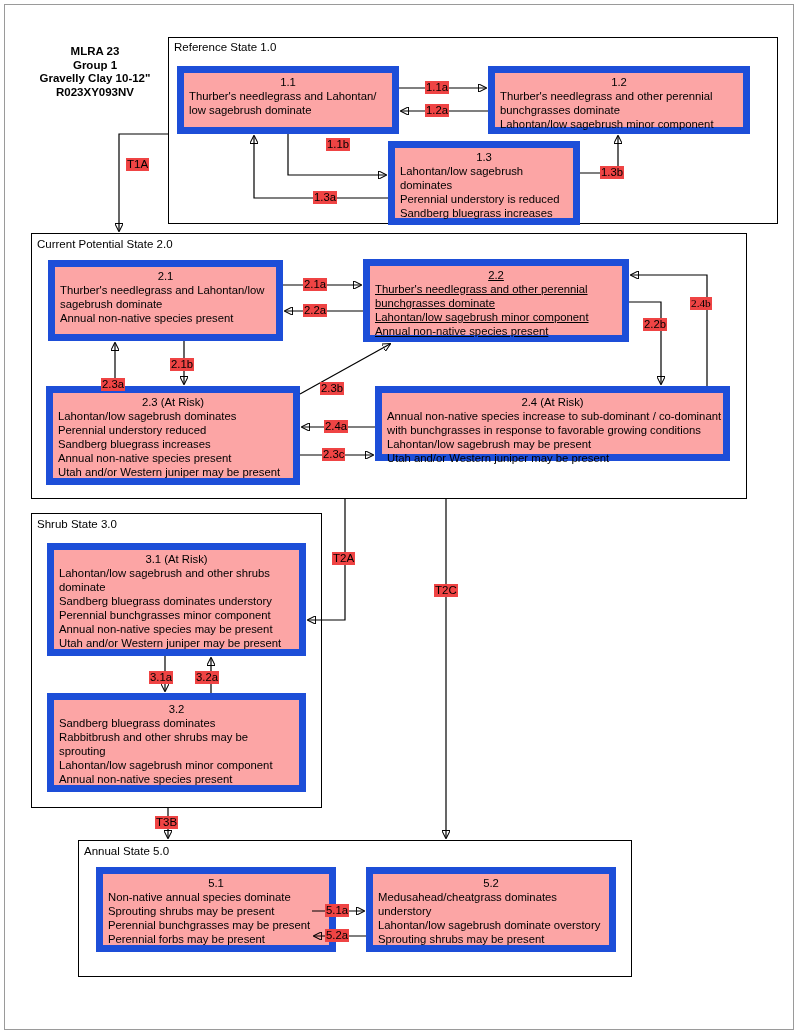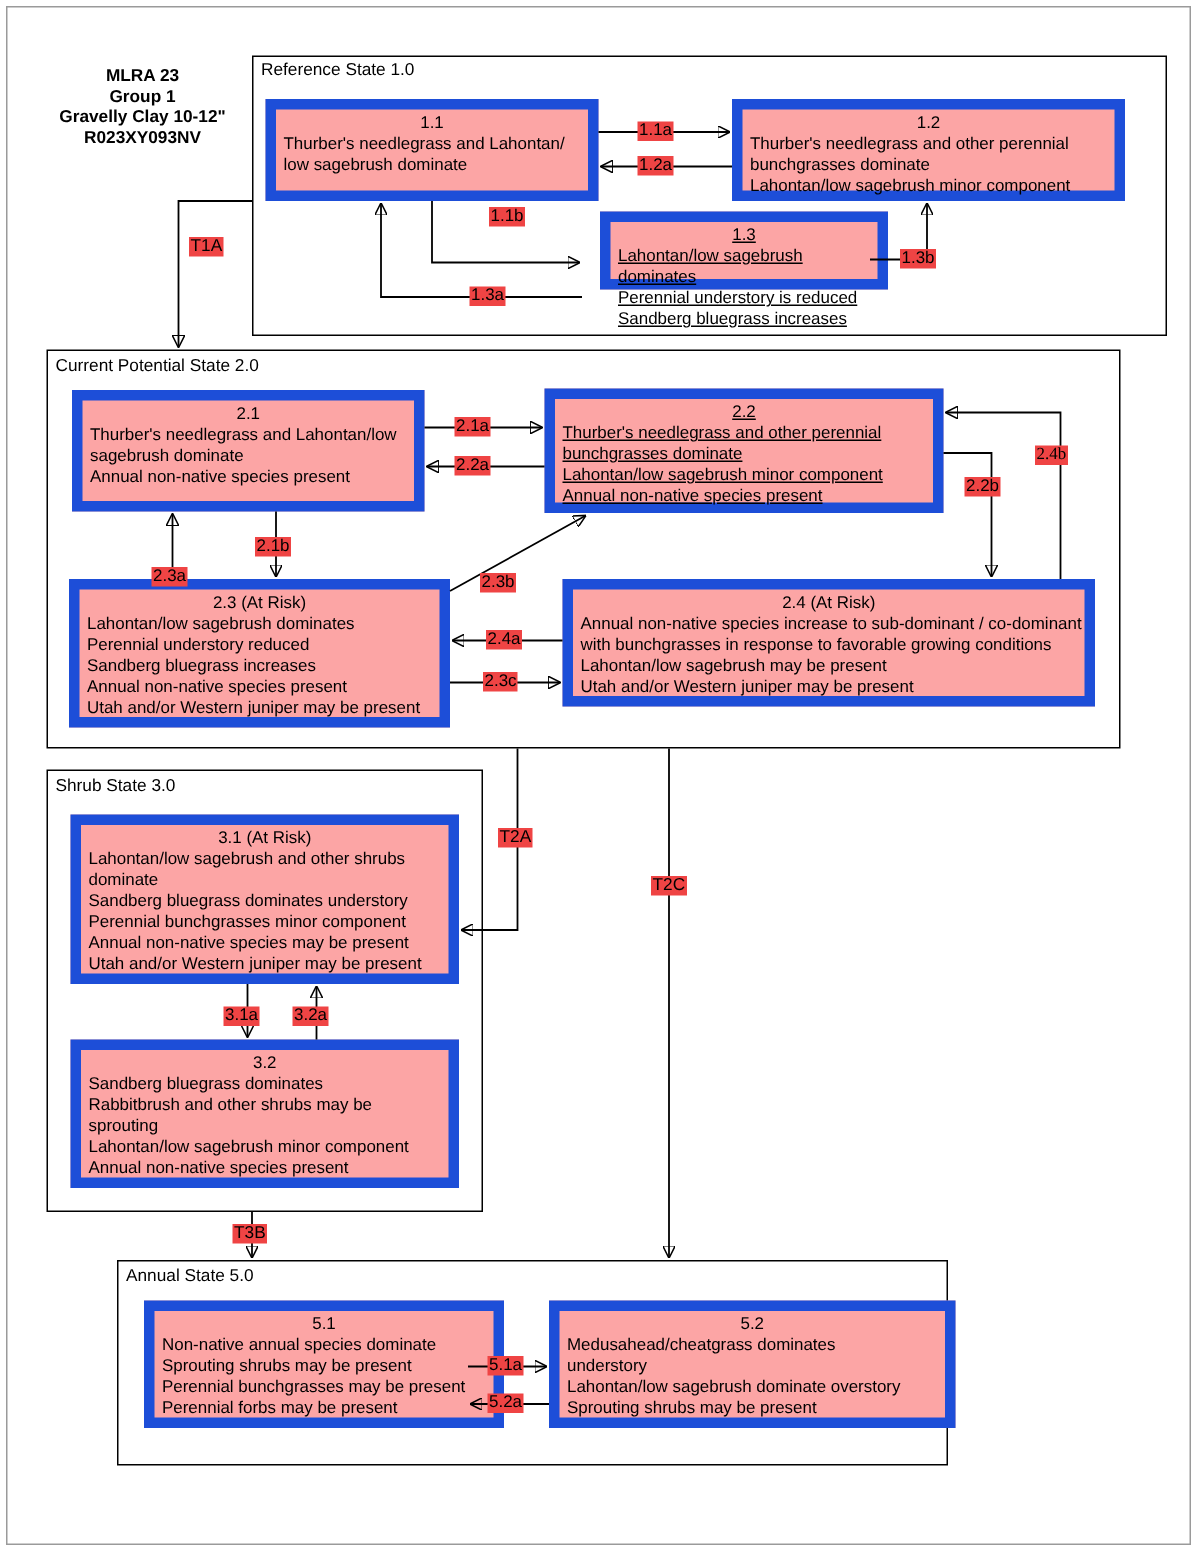--- a/index.html
+++ b/index.html
@@ -60,21 +60,21 @@
 
   <div class="comm-box" style="left:488px; top:66px; width:262px; height:68px;">
     <div class="comm-num">1.2</div>
     <div class="comm-lines">
       <div>Thurber's needlegrass and other perennial</div>
       <div>bunchgrasses dominate</div>
       <div>Lahontan/low sagebrush minor component</div>
     </div>
   </div>
 
-  <div class="comm-box" style="left:400px; top:141px; width:192px; height:52px;text-decoration:underline;">
+  <div class="comm-box" style="left:388px; top:141px; width:192px; height:84px;">
     <div class="comm-num">1.3</div>
     <div class="comm-lines">
       <div>Lahontan/low sagebrush</div>
       <div>dominates</div>
       <div>Perennial understory is reduced</div>
       <div>Sandberg bluegrass increases</div>
     </div>
   </div>
 
   <div class="comm-box" style="left:48px; top:260px; width:235px; height:81px;">
@@ -100,21 +100,21 @@
     <div class="comm-num">2.3 (At Risk)</div>
     <div class="comm-lines">
       <div>Lahontan/low sagebrush dominates</div>
       <div>Perennial understory reduced</div>
       <div>Sandberg bluegrass increases</div>
       <div>Annual non-native species present</div>
       <div>Utah and/or Western juniper may be present</div>
     </div>
   </div>
 
-  <div class="comm-box" style="left:375px; top:386px; width:355px; height:85px;">
+  <div class="comm-box" style="left:375px; top:386px; width:355px; height:75px;">
     <div class="comm-num">2.4 (At Risk)</div>
     <div class="comm-lines">
       <div>Annual non-native species increase to sub-dominant / co-dominant</div>
       <div>with bunchgrasses in response to favorable growing conditions</div>
       <div>Lahontan/low sagebrush may be present</div>
       <div>Utah and/or Western juniper may be present</div>
     </div>
   </div>
 
   <div class="comm-box" style="left:47px; top:543px; width:259px; height:113px;">
@@ -143,21 +143,21 @@
   <div class="comm-box" style="left:96px; top:867px; width:240px; height:85px;">
     <div class="comm-num">5.1</div>
     <div class="comm-lines">
       <div>Non-native annual species dominate</div>
       <div>Sprouting shrubs may be present</div>
       <div>Perennial bunchgrasses may be present</div>
       <div>Perennial forbs may be present</div>
     </div>
   </div>
 
-  <div class="comm-box" style="left:366px; top:867px; width:271px; height:85px;">
+  <div class="comm-box" style="left:366px; top:867px; width:250px; height:85px;">
     <div class="comm-num">5.2</div>
     <div class="comm-lines">
       <div>Medusahead/cheatgrass dominates</div>
       <div>understory</div>
       <div>Lahontan/low sagebrush dominate overstory</div>
       <div>Sprouting shrubs may be present</div>
     </div>
   </div>
 
   <svg class="wires" viewBox="0 0 800 1036">

